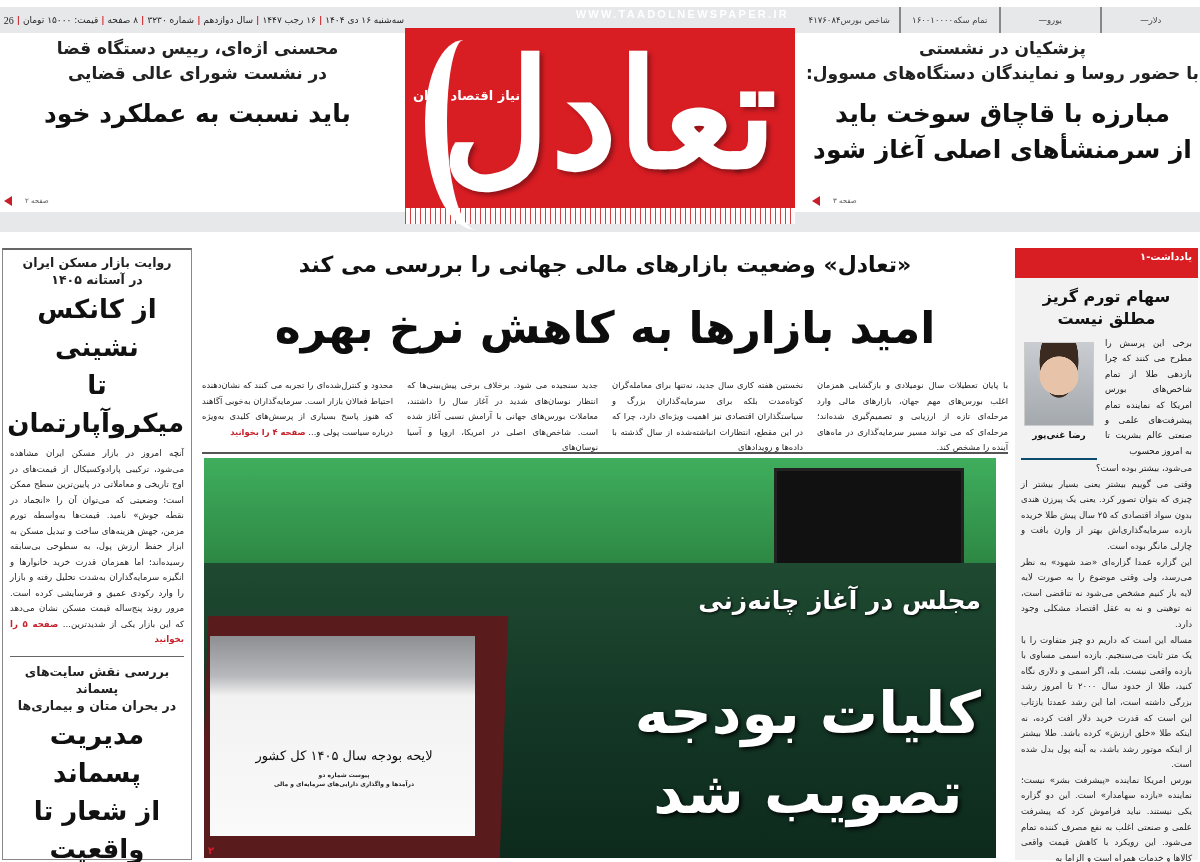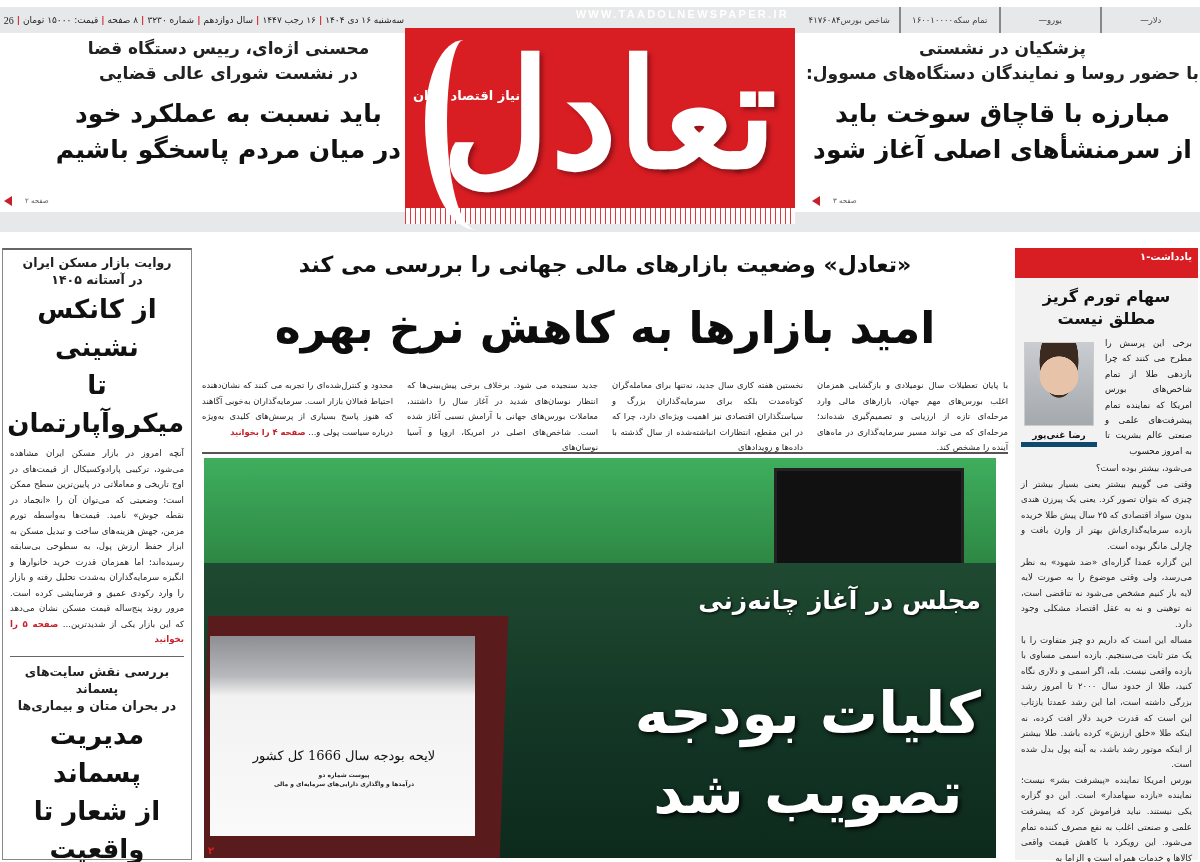--- a/index.html
+++ b/index.html
@@ -19,21 +19,21 @@
   
   .masthead { position: absolute; left: 405px; top: 0; width: 390px; height: 232px; }
   .masthead .url { position: absolute; right: 6px; top: 8px; font-family: "Liberation Sans", sans-serif; font-size: 11px; letter-spacing: 2.3px; color: #fff; font-weight: bold; z-index: 3; }
   .masthead .red { position: absolute; left: 0; top: 28px; width: 390px; height: 180px; background: #d81d23; }
   .masthead .ruler { position: absolute; left: 0; top: 208px; width: 390px; height: 16px; background: repeating-linear-gradient(90deg, #d81d23 0 1px, transparent 1px 5px), #ffffff; opacity: .85; }
   .masthead .logo { position: absolute; right: 18px; top: 14px; font-family: "DejaVu Serif", serif; font-weight: bold; font-size: 150px; line-height: 200px; color: #ffffff; direction: rtl; text-shadow: 3px 3px 4px rgba(0,0,0,.35); z-index: 2; }
   .masthead .tagline { position: absolute; left: 8px; top: 88px; font-size: 13px; font-weight: bold; color: #fff; direction: rtl; z-index: 3; }
   .masthead .swoosh { position: absolute; left: 20px; top: 40px; width: 90px; height: 190px; border-left: 22px solid #fff; border-radius: 60% 0 0 80%; z-index: 2; }
 
   
-  .top-story { position: absolute; top: 36px; width: 395px; height: 172px; direction: rtl; text-align: center; margin-left: 31px; }
+  .top-story { position: absolute; top: 36px; width: 395px; height: 172px; direction: rtl; text-align: center; }
   .top-story.left { left: 0; }
   .top-story.right { right: 0; }
   .top-story .kicker { font-size: 17px; font-weight: bold; line-height: 25px; color: #222; }
   .top-story .headline { font-size: 25px; font-weight: bold; line-height: 36px; color: #111; margin-top: 10px; }
   .page-ref { position: absolute; font-size: 7px; color: #555; direction: rtl; display: flex; align-items: center; gap: 13px; }
   .page-ref .tri { width: 0; height: 0; border-top: 5px solid transparent; border-bottom: 5px solid transparent; border-right: 8px solid #c8202a; }
 
   .grayband { position: absolute; left: 0; top: 212px; width: 1200px; height: 20px; background: #e7e8ea; z-index: 0; }
 
   
@@ -64,21 +64,21 @@
   .photo .big { position: absolute; right: 15px; top: 215px; direction: rtl; text-align: center; font-size: 58px; font-weight: bold; line-height: 80px; color: #ffffff; text-shadow: 2px 2px 4px #000; }
   .photo .pgnum { position: absolute; left: 4px; bottom: 2px; font-size: 10px; color: #d8202a; font-weight: bold; }
 
   
   .rightcol { position: absolute; left: 1015px; top: 248px; width: 183px; height: 612px; background: #f2f2f2; direction: rtl; }
   .rightcol .tag { background: #d81d23; color: #fff; font-size: 10px; font-weight: bold; padding: 3px 6px; height: 30px; }
   .rightcol .title { font-size: 16px; font-weight: bold; line-height: 22px; text-align: center; margin: 8px 4px 6px; color: #111; }
   .rightcol .intro { position: relative; padding: 0 6px; height: 125px; }
   .rightcol .photo-box { position: absolute; left: 6px; top: 0; width: 76px; height: 118px; }
   .rightcol .headshot { width: 70px; height: 84px; margin: 6px auto 0; background: radial-gradient(circle at 50% 40%, #e7c3aa 0 32%, transparent 33%), radial-gradient(ellipse at 50% 22%, #3a2a20 0 40%, transparent 41%), linear-gradient(180deg, #c9ccd1, #a4a9ae); border: 1px solid #ccc; }
-  .rightcol .author { font-size: 9px; font-weight: bold; text-align: center; margin-top: 4px; border-bottom: 5px solid #0c4a6e; padding-bottom: 2px; }
+  .rightcol .author { font-size: 9px; font-weight: bold; text-align: center; margin-top: 4px; border-bottom: 2px solid #0c4a6e; padding-bottom: 18px; }
   .rightcol .intro-text { margin-left: 84px; font-size: 8.6px; line-height: 15.4px; text-align: justify; }
   .rightcol .body { padding: 0 6px; font-size: 8.6px; line-height: 15.6px; text-align: justify; color: #222; }
   .rightcol .body p { margin: 0; }
 </style>
 </head>
 <body>
 
 <div class="topbar">
   <div class="issue-info">
     <span>سه‌شنبه ۱۶ دی ۱۴۰۴</span>
@@ -127,21 +127,20 @@
   <div class="tagline">نیاز اقتصاد ایران</div>
 </div>
 
 <div class="top-story left">
   <div class="kicker">
     <div>محسنی اژه‌ای، رییس دستگاه قضا</div>
     <div>در نشست شورای عالی قضایی</div>
   </div>
   <div class="headline">
     <div>باید نسبت به عملکرد خود</div>
-    <div>در میان مردم پاسخگو باشیم</div>
   </div>
 </div>
 <div class="page-ref" style="left:4px; top:196px;">
   <span>صفحه ۲</span>
   <span class="tri"></span>
 </div>
 
 <div class="top-story right">
   <div class="kicker">
     <div>پزشکیان در نشستی</div>
@@ -197,21 +196,21 @@
     <span class="more">صفحه ۴ را بخوانید</span>
   </div>
 </div>
 <div class="lead-rule"></div>
 
 <div class="photo">
   <div class="monitor"></div>
   <div class="desk"></div>
   <div class="frame"></div>
   <div class="paper"></div>
-  <div class="paper-title">لایحه بودجه سال 1666 کل کشور</div>
+  <div class="paper-title">لایحه بودجه سال ۱۴۰۵ کل کشور</div>
   <div class="paper-sub">
     <div>پیوست شماره دو</div>
     <div>درآمدها و واگذاری دارایی‌های سرمایه‌ای و مالی</div>
   </div>
   <div class="sub1">
     <div>مجلس در آغاز چانه‌زنی</div>
   </div>
   <div class="big">
     <div>کلیات بودجه</div>
     <div>تصویب شد</div>

